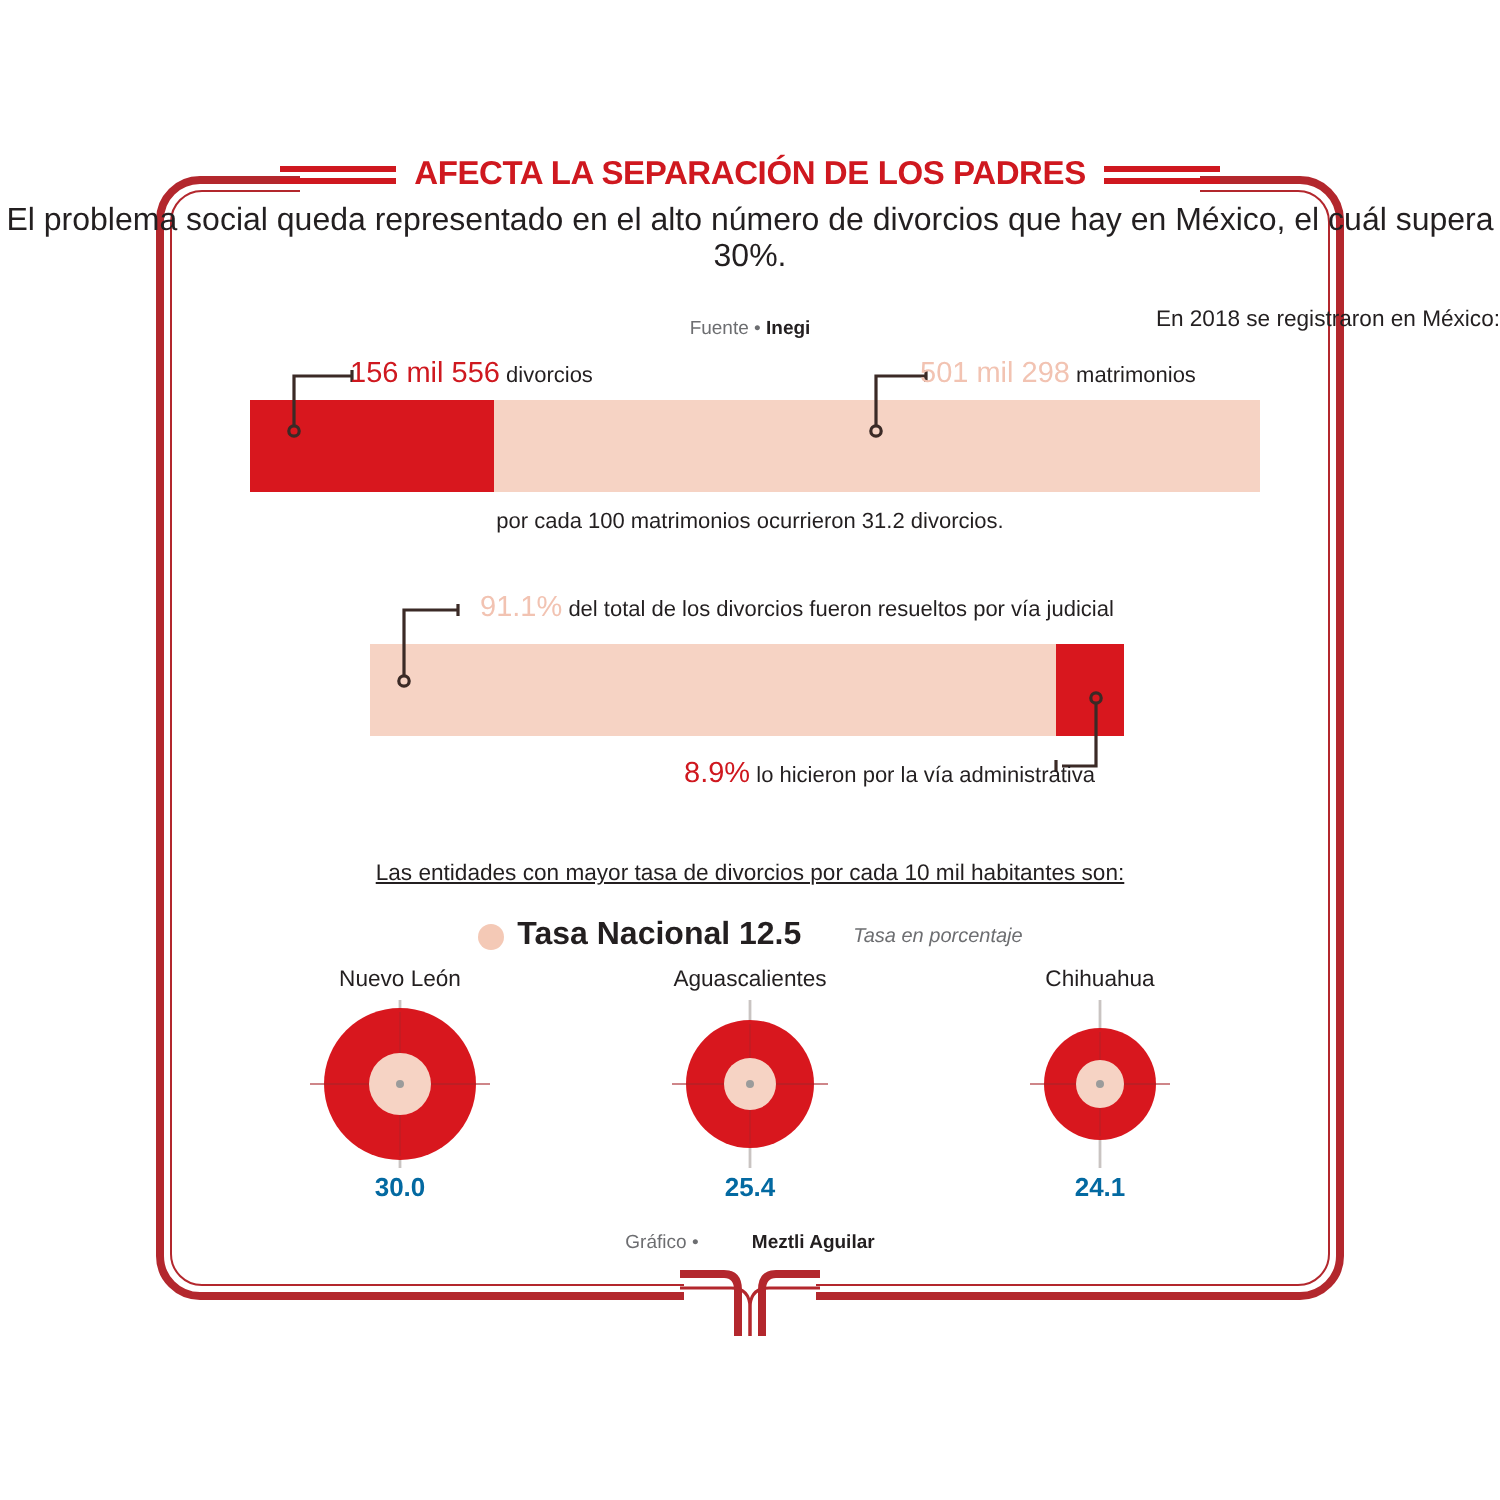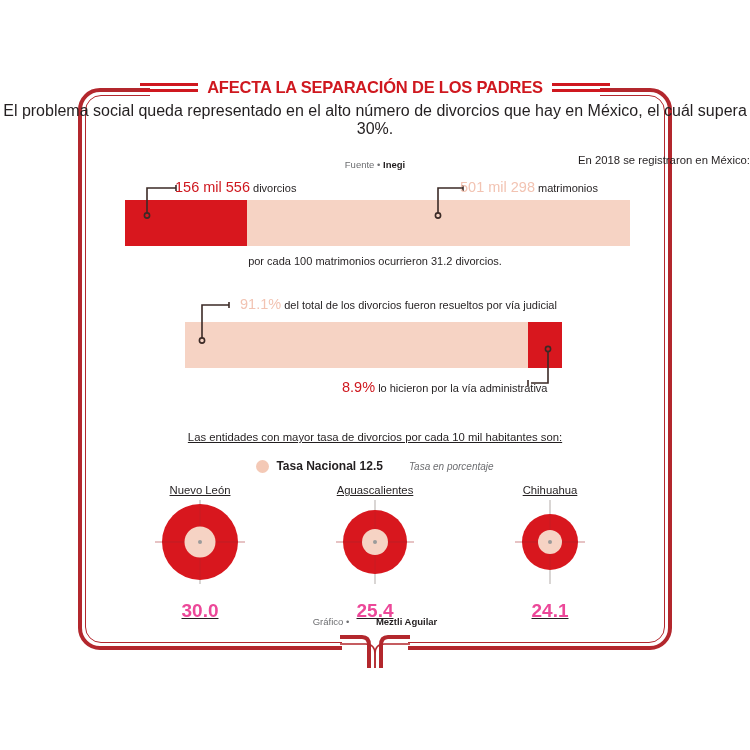--- a/index.html
+++ b/index.html
@@ -229,21 +229,21 @@
     align-items: center;
     gap: 7px;
   }
   .legend-dot {
     width: 13px; height: 13px;
     border-radius: 50%;
     background: #f4c9b6;
     display: inline-block;
   }
   .legend-label {
-    font-size: 12px;
+    font-size: 16px;
     font-weight: bold;
     color: #231f20;
   }
   .legend-note {
     font-size: 10px;
     font-style: italic;
     color: #6d6e71;
   }
 
   
@@ -252,39 +252,38 @@
     left: 125px;
     top: 482px;
     width: 500px;
     height: 125px;
   }
   .donut-col {
     position: absolute;
     top: 0;
     width: 150px;
     text-align: center;
-    text-decoration: underline;
   }
   .donut-name {
     font-size: 11.3px;
     color: #231f20;
     height: 16px;
     line-height: 16px;
   }
   .donut-wrap {
     position: relative;
     width: 150px;
     height: 84px;
     margin-top: 2px;
   }
   .donut-value {
-    font-size: 19px;
+    font-size: 13px;
     font-weight: bold;
-    color: #ec4899;
-    margin-top: 16px;
+    color: #0369a1;
+    margin-top: 2px;
   }
 </style>
 </head>
 <body>
 
 <div id="infographic">
 
   <div class="frame-outer"></div>
   <div class="frame-inner"></div>
   <div class="frame-mask-top"></div>

